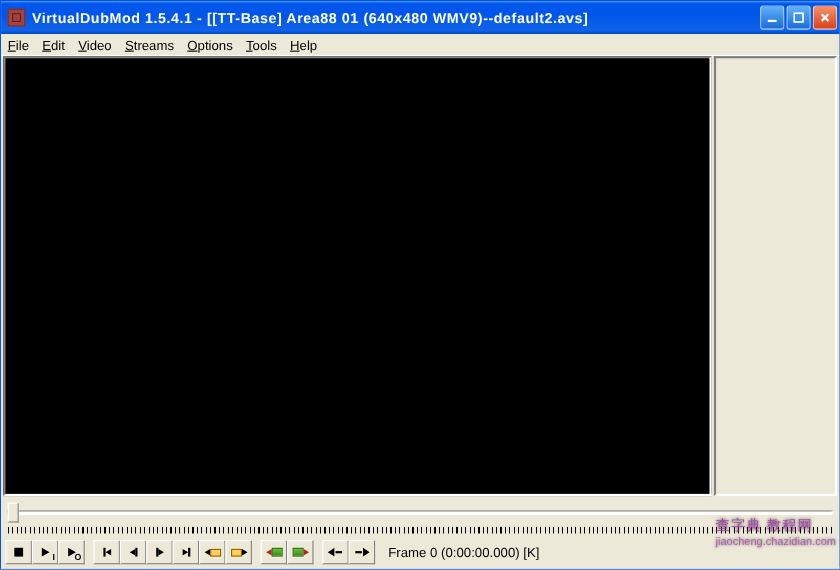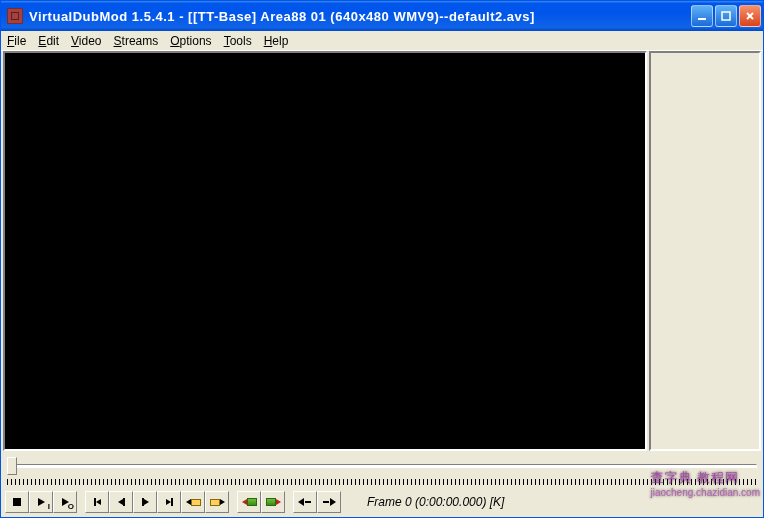--- a/index.html
+++ b/index.html
@@ -134,23 +134,22 @@
   width: 24px; height: 22px;
   background:#ece9d8;
   border:1px solid;
   border-color:#fff #808080 #808080 #fff;
   display:flex; align-items:center; justify-content:center;
   font-size:10px;
   position:relative;
 }
 .tgap { width: 8px; }
 .status-text {
-  margin-left: 26px;
+  margin-left: 12px;
   font-size: 12px;
-  font-style: italic;
 }
 .watermark {
   position: fixed;
   right: 4px; bottom: 20px;
   font-size: 13px;
   color: #a21caf;
   opacity: .8;
   letter-spacing: 1px;
   text-shadow: 0 0 3px #000;
 }

